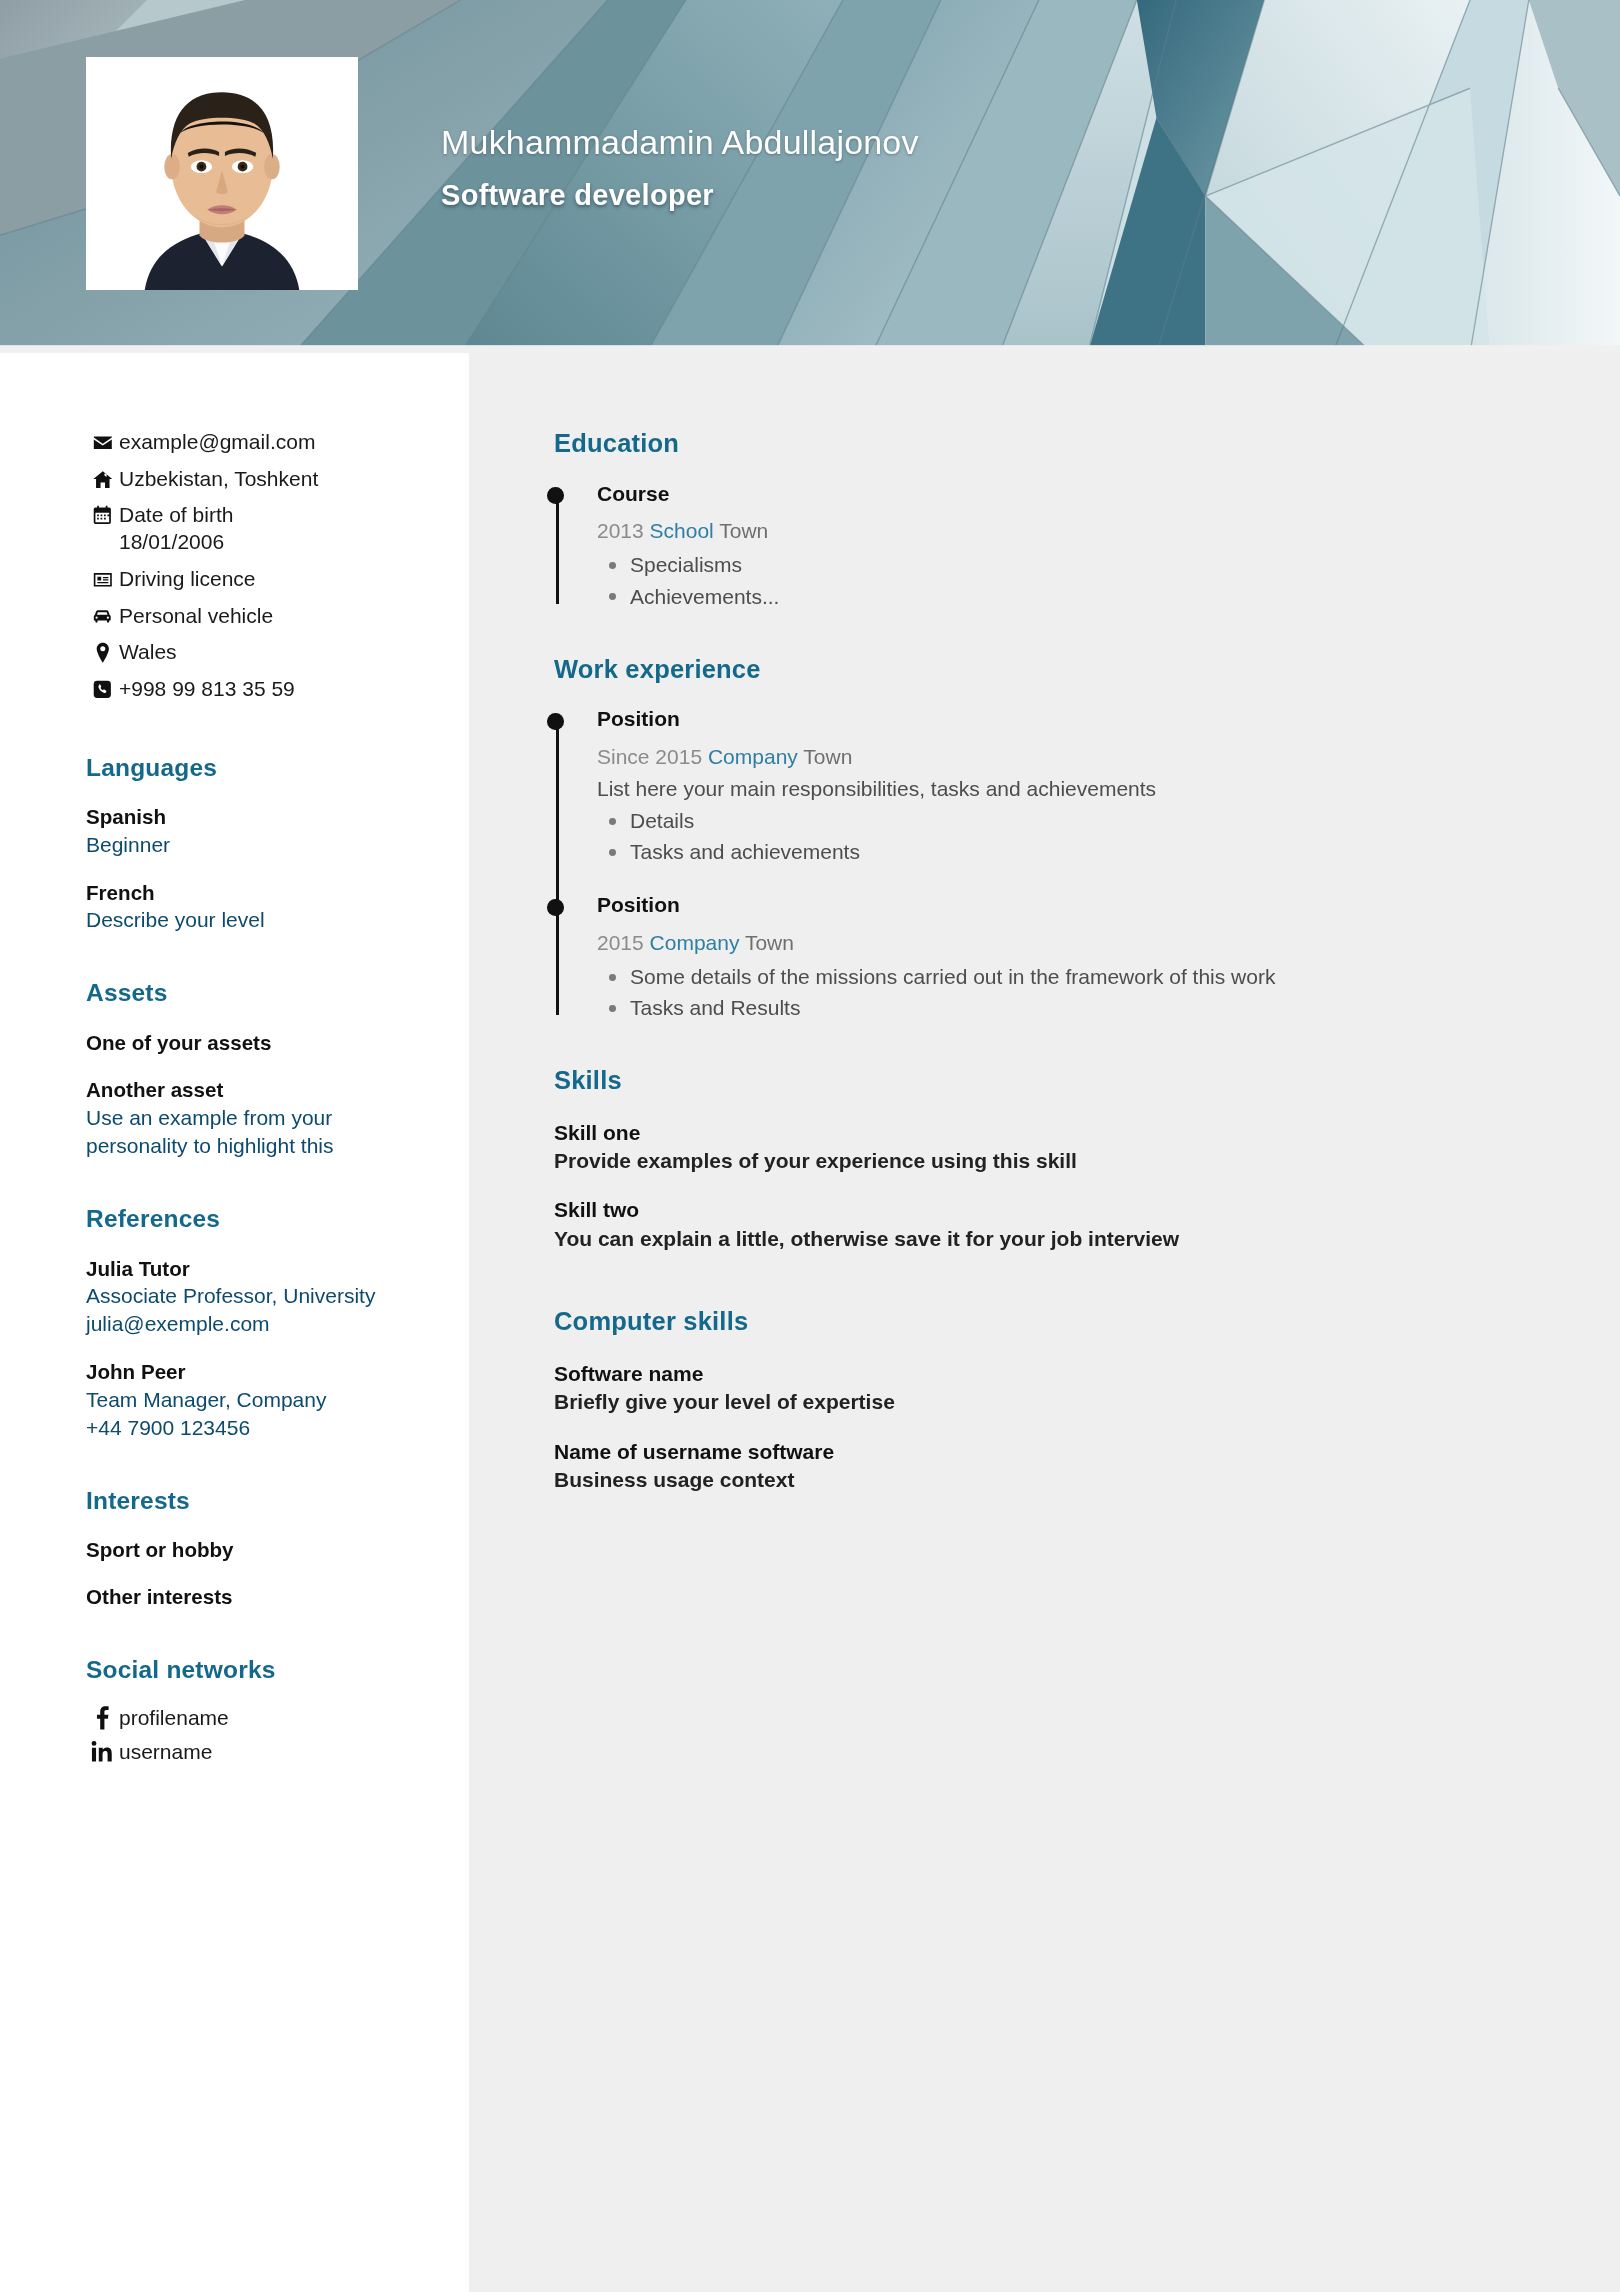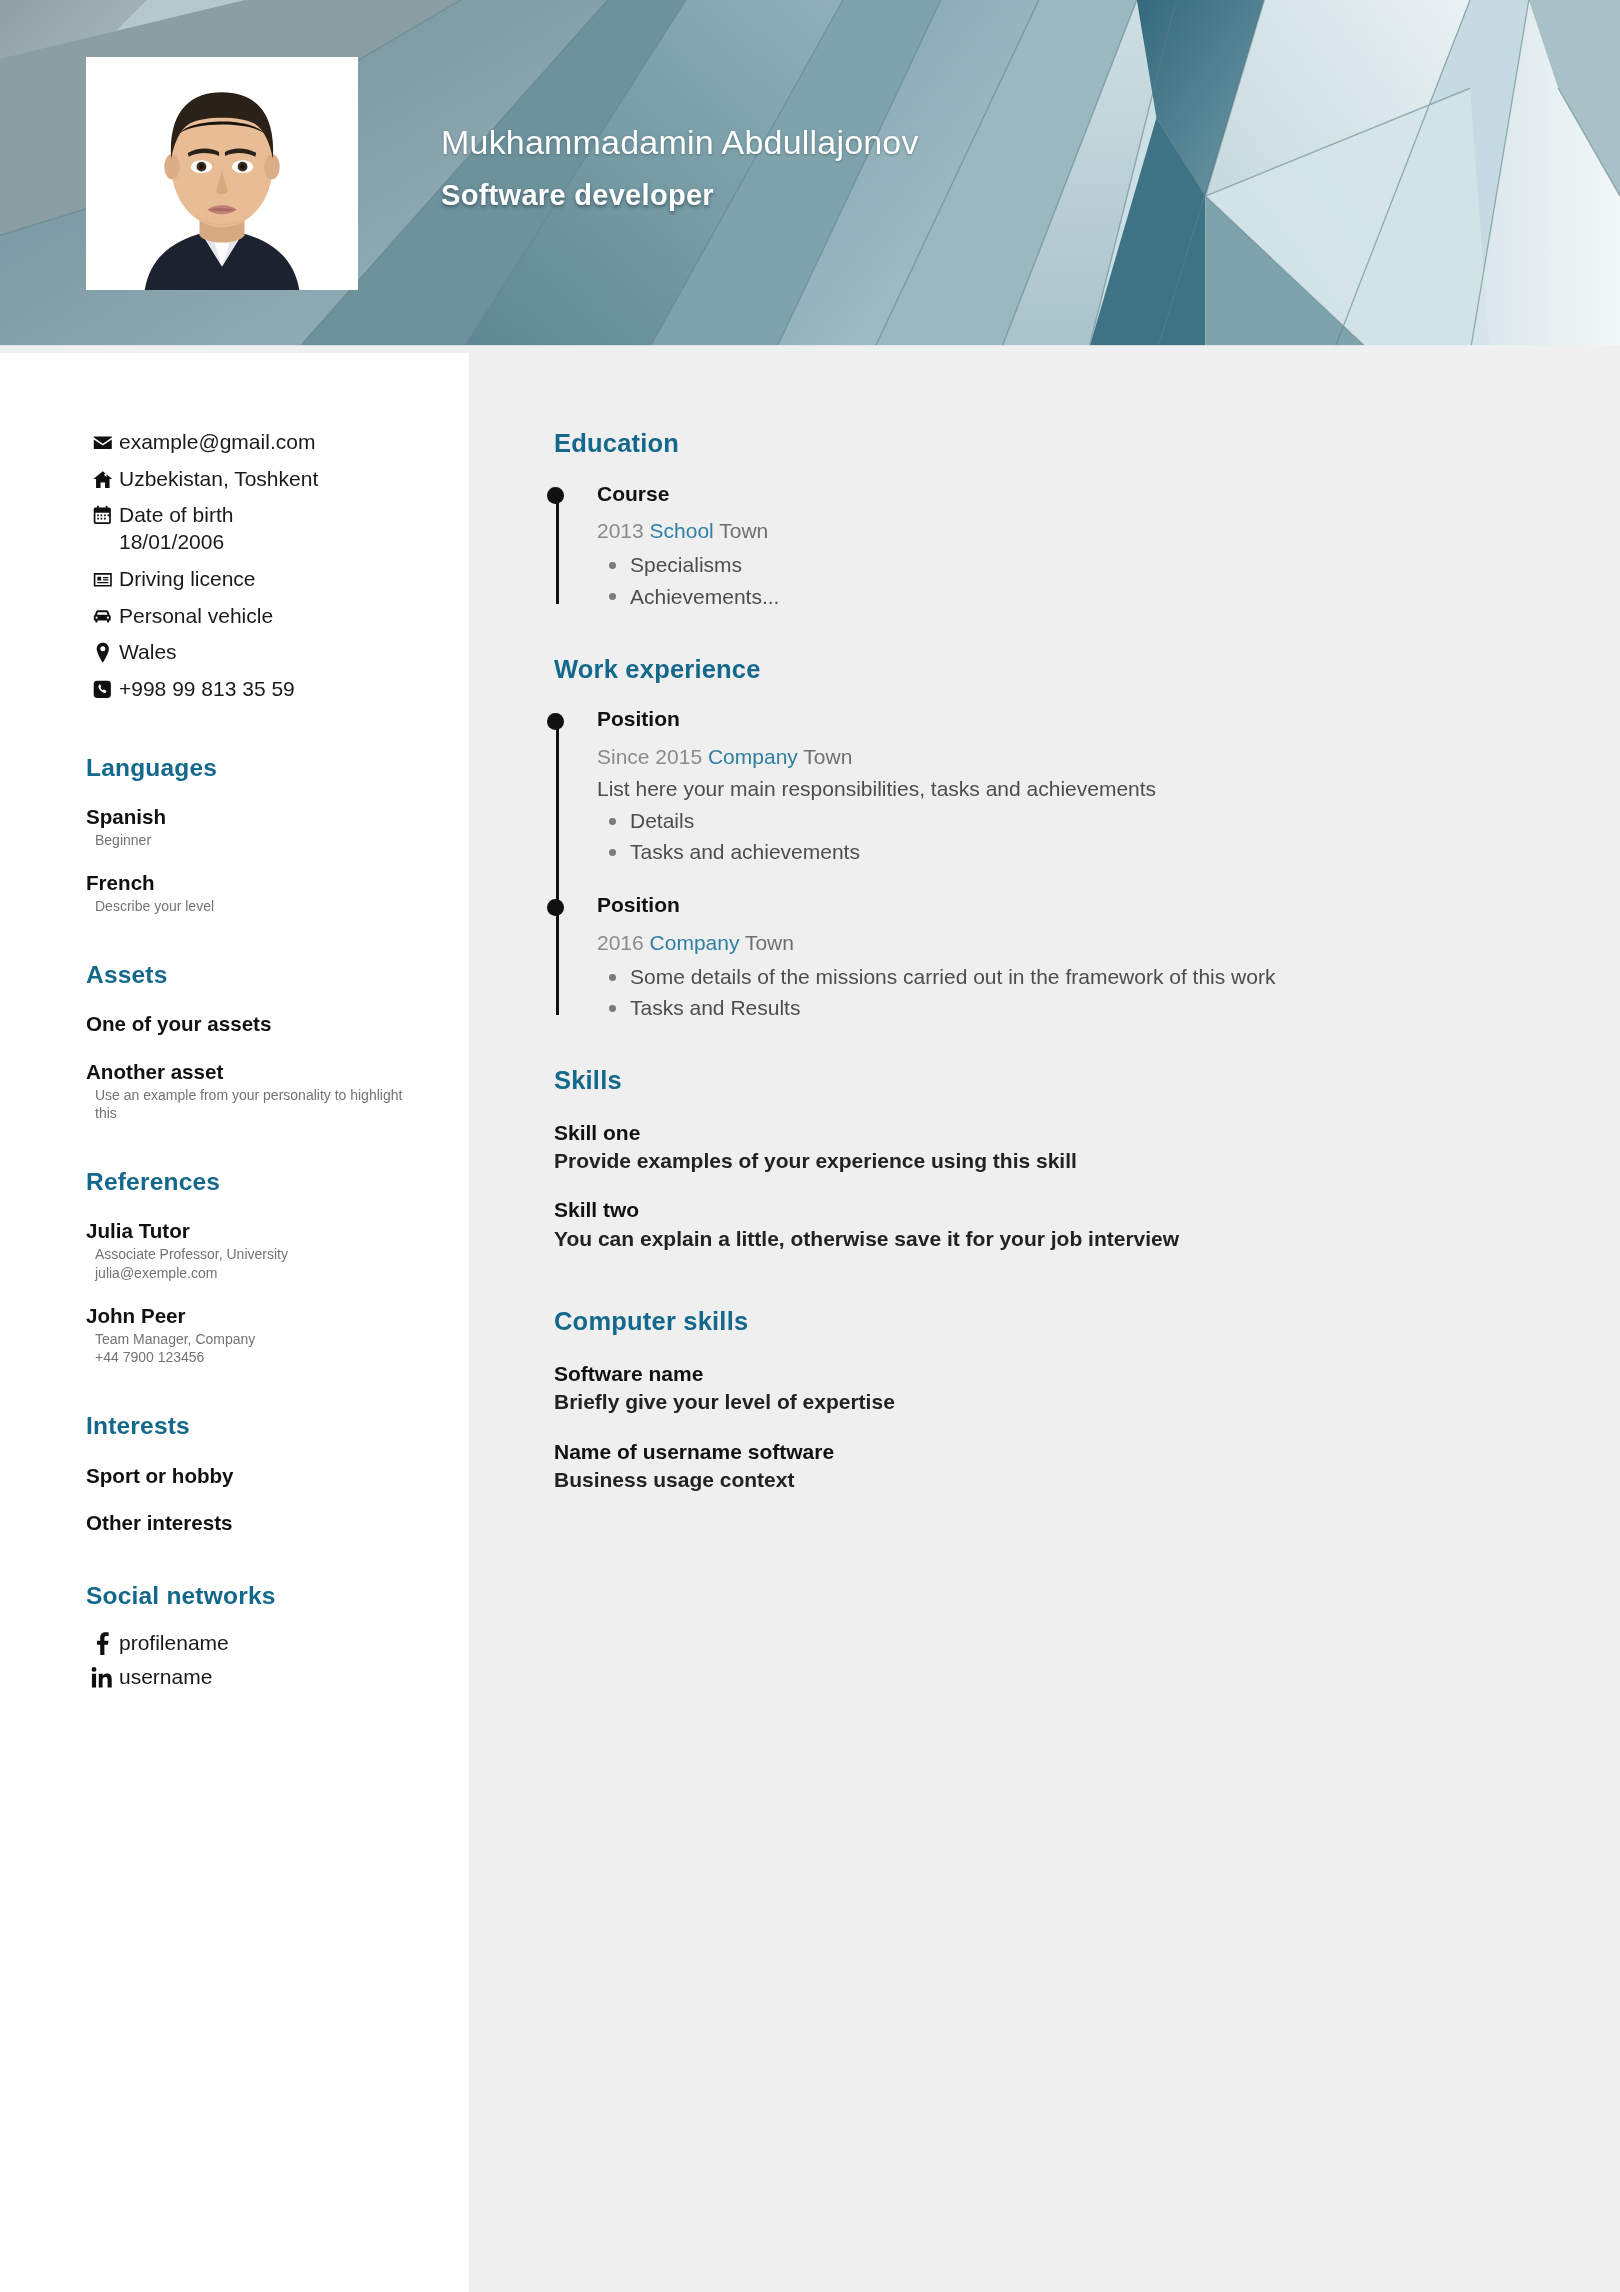--- a/index.html
+++ b/index.html
@@ -61,21 +61,21 @@
 
   
   .side-sec { margin-top: 51px; width: 323px; }
   .side-sec.tight { margin-top: 45px; }
   .sec-head {
     font-size: 24.5px; font-weight: 700; color: #14688b;
     letter-spacing: 0.2px; margin-bottom: 21.6px;
   }
   .item { margin-bottom: 19.6px; }
   .item-t { font-size: 20.6px; font-weight: 700; color: #111111; line-height: 1.35; }
-  .item-d { font-size: 14px; font-weight: 400; color: #737373; line-height: 1.33; margin-left: 9px; }
+  .item-d { font-size: 21px; font-weight: 400; color: #0c4a6e; line-height: 1.33; }
 
   
   .soc-row { display: flex; align-items: center; margin-bottom: 9.8px; }
   .soc-ico { width: 33px; min-width: 33px; display: flex; justify-content: center; }
   .soc-ico svg { display: block; fill: #101010; }
   .soc-txt { font-size: 21px; color: #1a1a1a; }
 
   
   .main-sec { margin-bottom: 0; }
   .main-head {
@@ -418,21 +418,21 @@
           <ul class="e-list">
             <li>Details</li>
             <li>Tasks and achievements</li>
           </ul>
         </div>
 
         <div class="tl-entry">
           <span class="tl-dot"></span>
           <div class="e-title">Position</div>
           <div class="e-meta">
-            <span>2016</span>
+            <span>2015</span>
             <span class="org">Company</span>
             <span class="town">Town</span>
           </div>
           <ul class="e-list">
             <li>Some details of the missions carried out in the framework of this work</li>
             <li>Tasks and Results</li>
           </ul>
         </div>
 
       </div>

